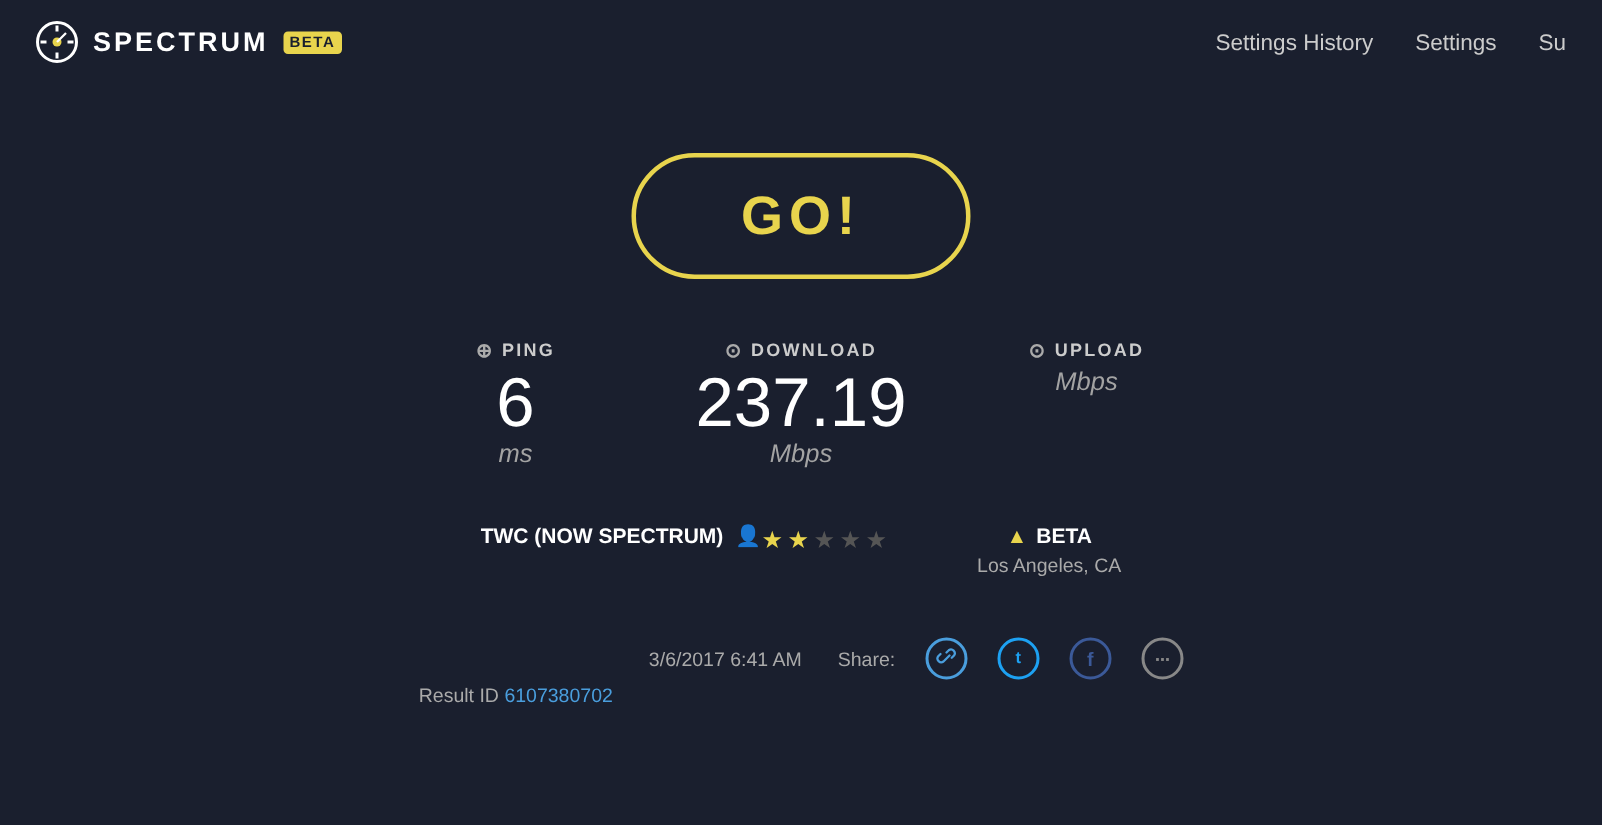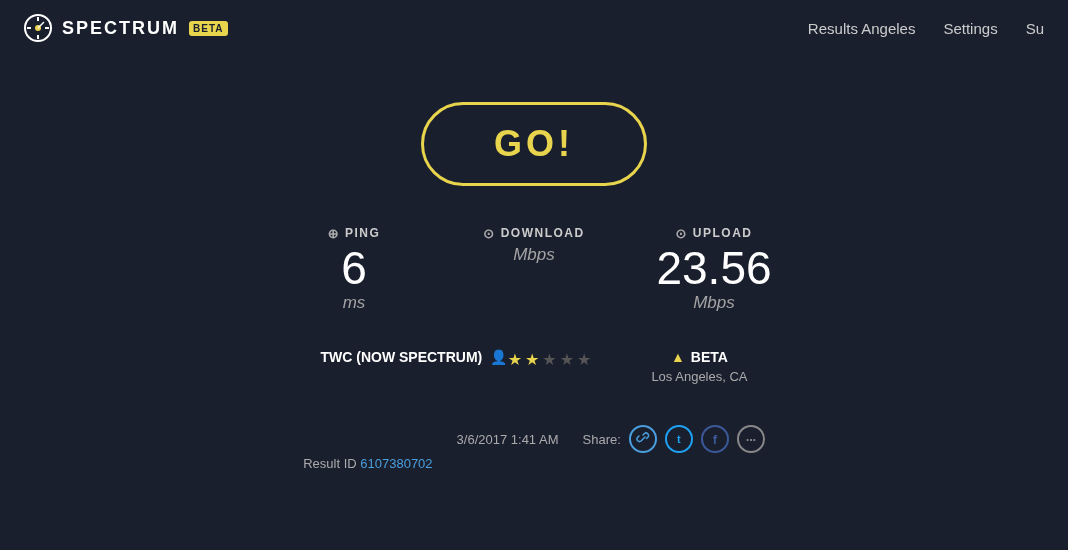--- a/index.html
+++ b/index.html
@@ -224,21 +224,21 @@
     }
 
     .result-id-link {
       color: #4a9edd;
       cursor: pointer;
     }
 
     .share-section {
       display: flex;
       align-items: center;
-      gap: 8px;
+      gap: 20px;
     }
 
     .share-label {
       color: #aaaaaa;
     }
 
     .share-icon {
       width: 28px;
       height: 28px;
       border-radius: 50%;
@@ -283,21 +283,21 @@
       <line x1="3" y1="14" x2="7" y2="14" stroke="#ffffff" stroke-width="2"></line>
       <line x1="21" y1="14" x2="25" y2="14" stroke="#ffffff" stroke-width="2"></line>
       <circle cx="14" cy="14" r="3" fill="#e8d44d"></circle>
       <line x1="14" y1="14" x2="20" y2="8" stroke="#ffffff" stroke-width="1.5"></line>
     </svg>
     <span class="logo-text">SPECTRUM</span>
     <span class="beta-badge">BETA</span>
   </div>
 
   <nav class="nav-links">
-    <a class="nav-link">Results Angeles</a>
+    <a class="nav-link">Settings History</a>
     <a class="nav-link">Settings</a>
     <a class="nav-link">Su</a>
   </nav>
 </header>
 
 <main class="main-content">
 
   <button class="go-button">GO!</button>
 
   <div class="stats-row">
@@ -309,29 +309,29 @@
       </div>
       <span class="stat-value">6</span>
       <span class="stat-unit">ms</span>
     </div>
 
     <div class="stat-item">
       <div class="stat-label">
         <span class="stat-icon">⊙</span>
         <span>DOWNLOAD</span>
       </div>
+      <span class="stat-value">237.19</span>
       <span class="stat-unit">Mbps</span>
     </div>
 
     <div class="stat-item">
       <div class="stat-label">
         <span class="stat-icon">⊙</span>
         <span>UPLOAD</span>
       </div>
-      <span class="stat-value">23.56</span>
       <span class="stat-unit">Mbps</span>
     </div>
 
   </div>
 
   <div class="info-row">
 
     <div class="isp-info">
       <div class="isp-name">
         <span>TWC (NOW SPECTRUM)</span>
@@ -353,21 +353,21 @@
       </div>
       <span class="server-location">Los Angeles, CA</span>
     </div>
 
   </div>
 
   <div class="result-footer">
     <span class="result-id-label">
       <span>Result ID</span>&nbsp;<a class="result-id-link">6107380702</a>
     </span>
-    <span class="result-timestamp">3/6/2017 1:41 AM</span>
+    <span class="result-timestamp">3/6/2017 6:41 AM</span>
     <div class="share-section">
       <span class="share-label">Share:</span>
       <div class="share-icon share-icon-link" title="Copy link">
         <svg width="14" height="14" viewBox="0 0 14 14" fill="none">
           <path d="M5 9L9 5M7 3l1.5-1.5a2.5 2.5 0 013.5 3.5L10.5 6.5M6.5 7.5L5 9A2.5 2.5 0 011.5 5.5L3 4" stroke="#4a9edd" stroke-width="1.5" stroke-linecap="round"></path>
         </svg>
       </div>
       <div class="share-icon share-icon-twitter" title="Share on Twitter">
         <span style="font-size:11px;font-weight:900;">t</span>
       </div>

